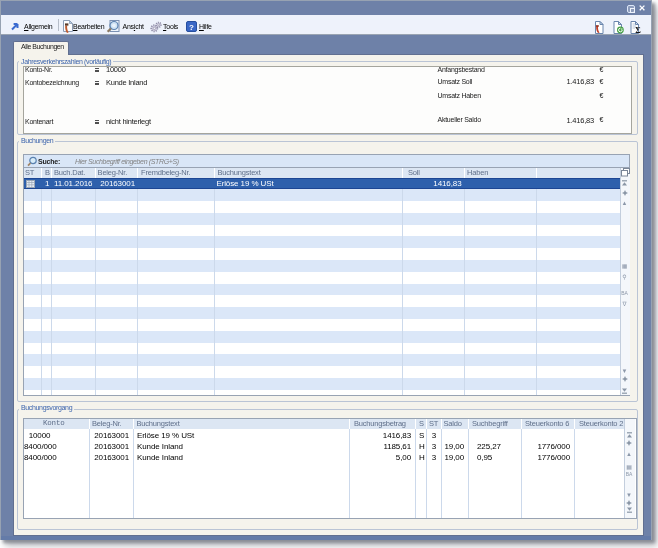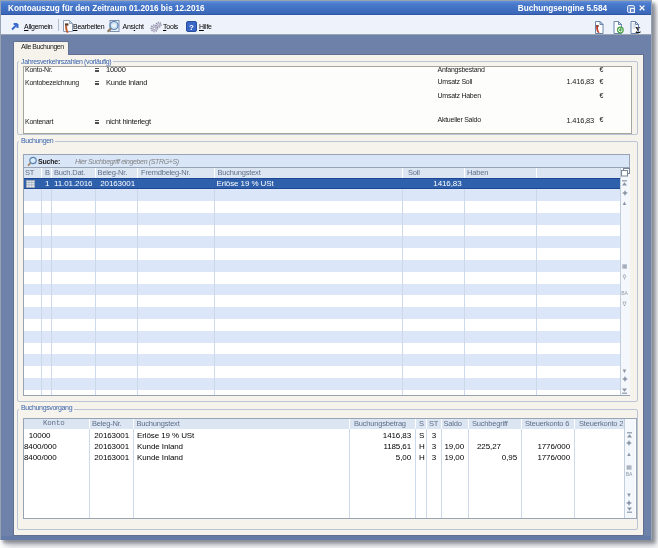--- a/index.html
+++ b/index.html
@@ -45,24 +45,20 @@
 .stripe{position:absolute;background:#dbe7f8;}
 #selrow{position:absolute;background:#2e60ac;border-top:1px solid #1d4693;border-bottom:1px solid #1d4693;}
 #selrow .c{position:absolute;color:#fff;font-size:8px;letter-spacing:-0.1px;line-height:8px;white-space:nowrap;}
 .sbar{position:absolute;background:#f4f7fb;border-left:1px solid #c3cedd;}
 .sic{position:absolute;color:#8b97a9;font-size:6px;line-height:6px;width:12px;text-align:center;}
 .gc{position:absolute;font-size:8px;letter-spacing:-0.1px;line-height:8px;white-space:nowrap;color:#000;}
 </style>
 </head>
 <body>
 <div class="abs" id="win">
-  <div class="abs" id="title">
-    <div class="abs t">Kontoauszug für den Zeitraum 01.2016 bis 12.2016</div>
-    <div class="abs r">Buchungsengine 5.584</div>
-  </div>
   <div class="abs" id="btn-restore">
       <div class="abs sq"></div>
     </div>
   <div class="abs" id="close-x">✕</div>
   <div class="abs" id="toolbar"></div>
   <svg class="ticon" style="left:10px;top:21px" width="10" height="10" viewBox="0 0 10 10">
       <path d="M2 8.5 L7.5 3 M7.5 3 L3.6 3 M7.5 3 L7.5 6.9" stroke="#3a6ad0" stroke-width="2" fill="none"></path>
     </svg>
   <div class="mi" style="left:24px"><u>A</u>llgemein</div>
   <div class="abs" id="tb-sep"></div>
@@ -271,21 +267,21 @@
     <div class="gc" style="left:400px;top:24.1px;width:40px;text-align:right;">19,00</div>
     <div class="gc" style="left:453px;top:24.1px;width:40px;">225,27</div>
     <div class="gc" style="left:506px;top:24.1px;width:40px;text-align:right;">1776/000</div>
     <div class="gc" style="left:0;top:35.4px;width:31px;text-align:center;">8400/000</div>
     <div class="gc" style="left:65px;top:35.4px;width:40px;text-align:right;">20163001</div>
     <div class="gc" style="left:113px;top:35.4px;">Kunde Inland</div>
     <div class="gc" style="left:320px;top:35.4px;width:67px;text-align:right;">5,00</div>
     <div class="gc" style="left:395px;top:35.4px;">H</div>
     <div class="gc" style="left:402px;top:35.4px;width:10px;text-align:right;">3</div>
     <div class="gc" style="left:400px;top:35.4px;width:40px;text-align:right;">19,00</div>
-    <div class="gc" style="left:453px;top:35.4px;width:40px;text-align:right;">0,95</div>
+    <div class="gc" style="left:453px;top:35.4px;width:40px;text-align:left;">0,95</div>
     <div class="gc" style="left:506px;top:35.4px;width:40px;text-align:right;">1776/000</div>
     <div class="sbar" style="left:600px;top:0;width:10px;height:99px;"></div>
     <div class="sic" style="left:599px;top:13px;"><svg width="7" height="7" viewBox="0 0 7 7">
           <path d="M1 0.8 h5" stroke="#8a96a6" stroke-width="1.2" fill="none"></path>
           <path d="M3.5 2.2 L6 5.6 H1 Z" fill="#8a96a6"></path>
         </svg></div>
     <div class="sic" style="left:599px;top:21px;"><svg width="6" height="6" viewBox="0 0 7 7">
           <path d="M3.5 0 L4.6 2.4 L7 3.5 L4.6 4.6 L3.5 7 L2.4 4.6 L0 3.5 L2.4 2.4 Z" fill="#8a96a6"></path>
         </svg></div>
     <div class="sic" style="left:599px;top:32px;">▲</div>

